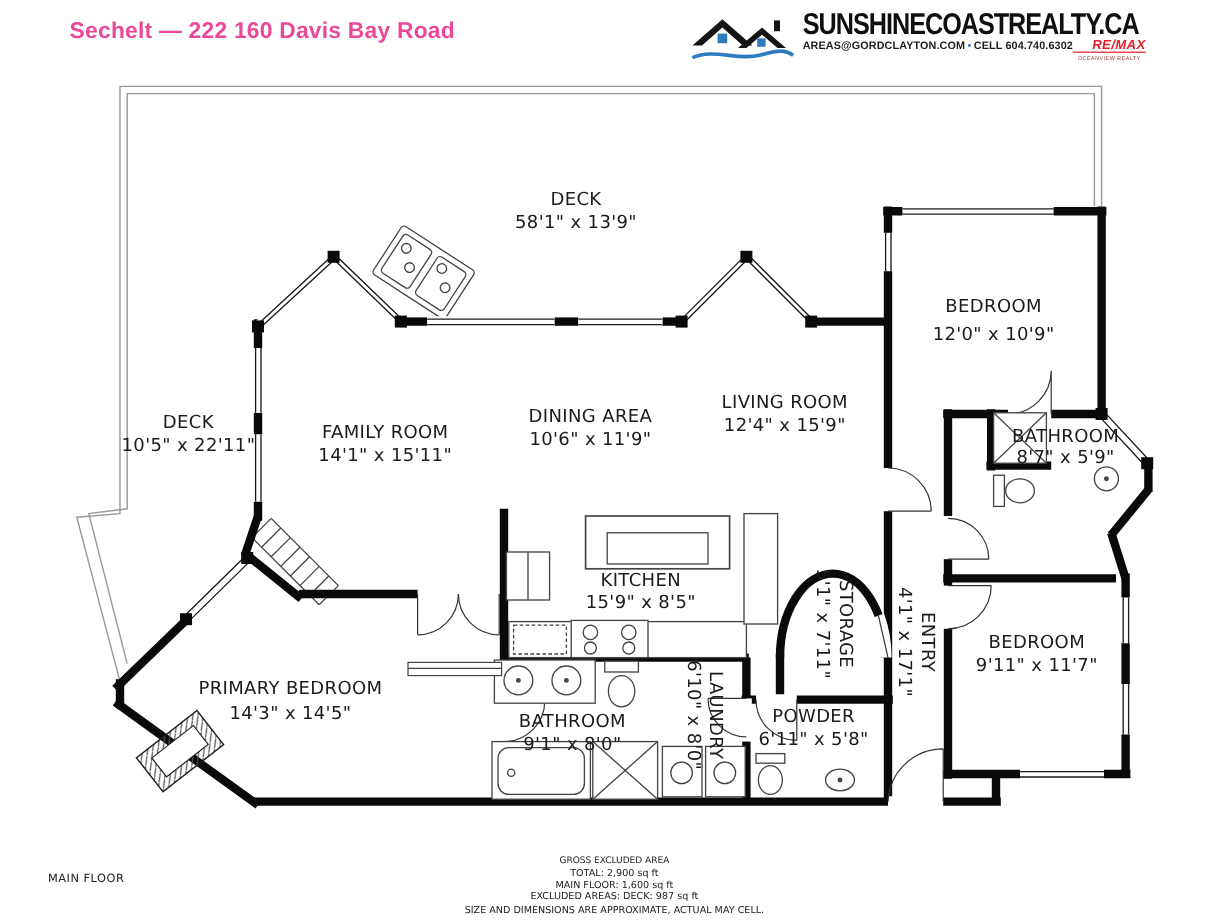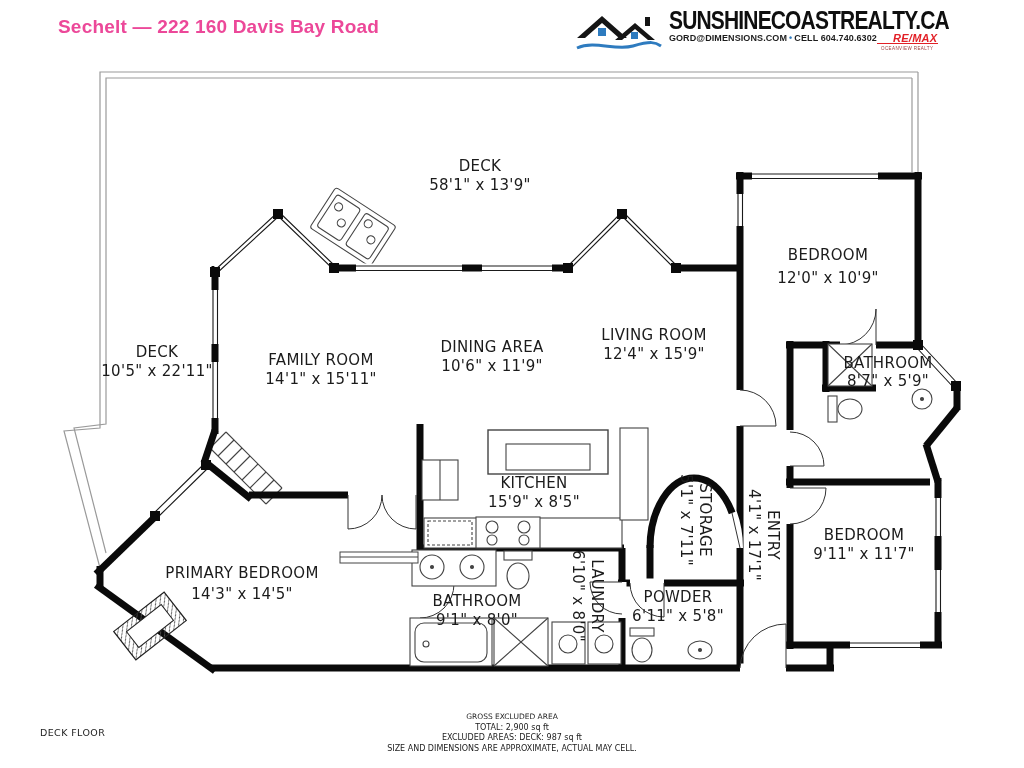--- a/index.html
+++ b/index.html
@@ -41,21 +41,21 @@
       <path d="M2,30 L27,8 L52,30 L44,30 L27,15 L10,30 Z" fill="#151515"></path>
       <path d="M40,32 L60,15 L80,32 L73,32 L60,21 L47,32 Z" fill="#151515"></path>
       <rect x="70" y="9" width="5" height="9" fill="#151515"></rect>
       <rect x="23" y="20" width="8" height="8" fill="#2e7bbf"></rect>
       <rect x="56" y="24" width="7" height="7" fill="#2e7bbf"></rect>
       <path d="M2,40 C20,32 40,43 58,38 S80,34 86,38" stroke="#2e7bbf" stroke-width="3" fill="none"></path>
     </svg>
     <div class="brand-text">
       <div class="brand-site">SUNSHINECOASTREALTY.CA</div>
       <div class="brand-subrow">
-        <span class="brand-contact"><span>GORD@DIMENSIONS.COM</span><span class="brand-bullet">•</span><span>CELL 604.740.6302</span></span>
+        <span class="brand-contact"><span>AREAS@GORDCLAYTON.COM</span><span class="brand-bullet">•</span><span>CELL 604.740.6302</span></span>
         <span class="remax">
           <div class="remax-name">RE/MAX</div>
           <div class="remax-sub">OCEANVIEW REALTY</div>
         </span>
       </div>
     </div>
   </div>
 
   <svg class="plan-svg" width="1024" height="768" viewBox="0 0 1024 768">
     <defs>
@@ -308,19 +308,20 @@
       <g>
         <text x="678" y="602">POWDER</text>
         <text x="678" y="621">6'11" x 5'8"</text>
       </g>
     </g>
   </svg>
 
   <div class="footer">
     <div class="f1">GROSS EXCLUDED AREA</div>
     <div class="f">TOTAL: 2,900 sq ft</div>
+    <div class="f">MAIN FLOOR: 1,600 sq ft</div>
     <div class="f">EXCLUDED AREAS: DECK: 987 sq ft</div>
     <div class="f5">SIZE AND DIMENSIONS ARE APPROXIMATE, ACTUAL MAY CELL.</div>
   </div>
 
-  <div class="floor-label">DECK FLOOR</div>
+  <div class="floor-label">MAIN FLOOR</div>
 
 </div>
 
 </body></html>

